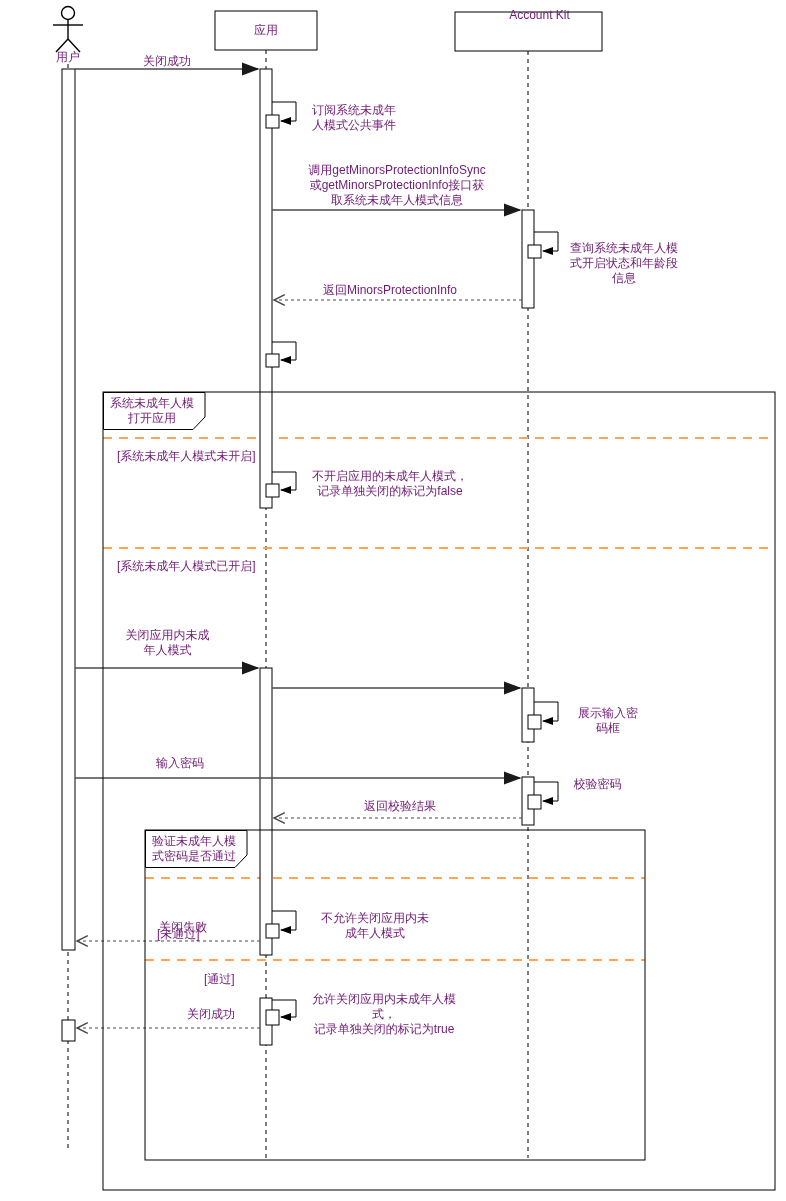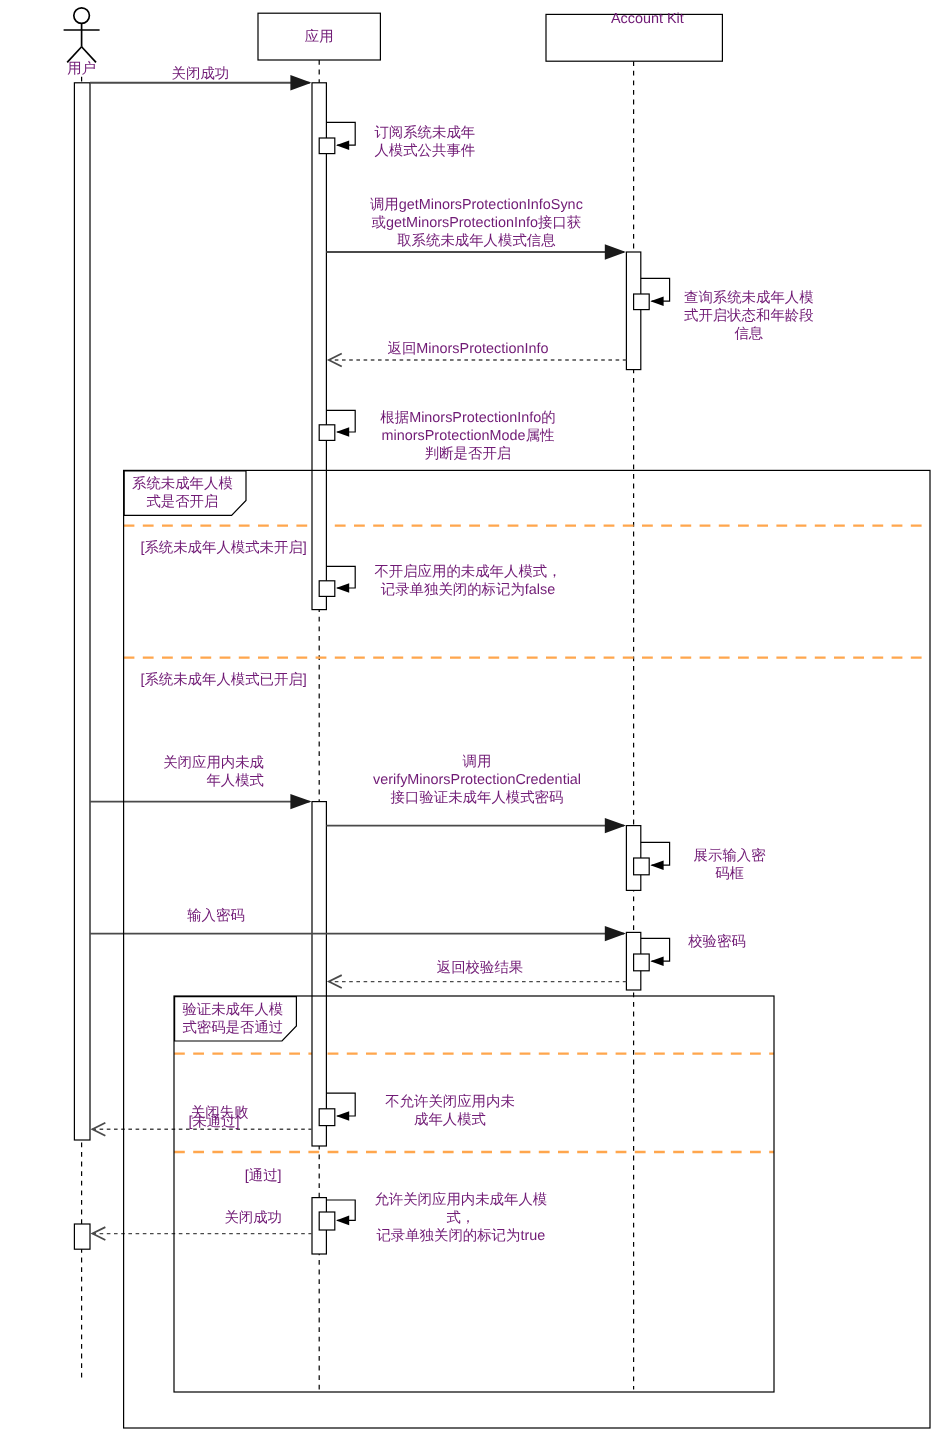--- a/index.html
+++ b/index.html
@@ -117,46 +117,40 @@
   <div class="lbl" style="left:115px;top:54px;width:104px;">关闭成功</div>
   <div class="lbl" style="left:298px;top:103px;width:112px;">订阅系统未成年
 人模式公共事件</div>
   <div class="lbl" style="left:288px;top:163px;width:218px;">调用getMinorsProtectionInfoSync
 或getMinorsProtectionInfo接口获
 取系统未成年人模式信息</div>
   <div class="lbl" style="left:563px;top:241px;width:122px;">查询系统未成年人模
 式开启状态和年龄段
 信息</div>
   <div class="lbl" style="left:305px;top:283px;width:170px;">返回MinorsProtectionInfo</div>
-  <div class="lbl" style="left:300px;top:341px;width:180px;">根据MinorsProtectionInfo的
-minorsProtectionMode属性
-判断是否开启</div>
 
   <div class="lbl left" style="left:117px;top:449px;width:180px;">[系统未成年人模式未开启]</div>
   <div class="lbl" style="left:300px;top:469px;width:180px;">不开启应用的未成年人模式，
 记录单独关闭的标记为false</div>
   <div class="lbl left" style="left:117px;top:559px;width:180px;">[系统未成年人模式已开启]</div>
 
-  <div class="lbl" style="left:115px;top:628px;width:105px;text-align:right;">关闭应用内未成
+  <div class="lbl" style="left:115px;top:628px;width:105px;">关闭应用内未成
 年人模式</div>
-  <div class="lbl" style="left:305px;top:627px;width:185px;">调用
-verifyMinorsProtectionCredential
-接口验证未成年人模式密码</div>
   <div class="lbl" style="left:567px;top:706px;width:82px;">展示输入密
 码框</div>
   <div class="lbl" style="left:130px;top:756px;width:100px;">输入密码</div>
   <div class="lbl" style="left:560px;top:777px;width:75px;">校验密码</div>
   <div class="lbl" style="left:340px;top:799px;width:120px;">返回校验结果</div>
 
   <div class="lbl left" style="left:157px;top:888px;width:70px;margin-top:39px;">[未通过]</div>
   <div class="lbl" style="left:310px;top:911px;width:130px;">不允许关闭应用内未
 成年人模式</div>
   <div class="lbl" style="left:155px;top:920px;width:56px;">关闭失败</div>
   <div class="lbl left" style="left:157px;top:972px;width:60px;margin-left:47px;">[通过]</div>
   <div class="lbl" style="left:308px;top:992px;width:152px;">允许关闭应用内未成年人模式，
 记录单独关闭的标记为true</div>
   <div class="lbl" style="left:155px;top:1007px;width:56px;margin-left:28px;">关闭成功</div>
 
   <div class="lbl" style="left:104px;top:396px;width:96px;">系统未成年人模
-式是否开启</div>
+打开应用</div>
   <div class="lbl" style="left:146px;top:834px;width:96px;">验证未成年人模
 式密码是否通过</div>
 </div>
 
 </body></html>

